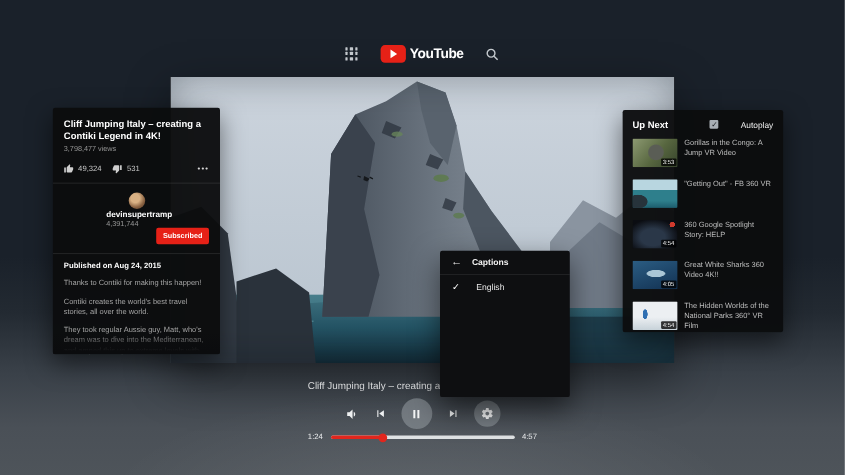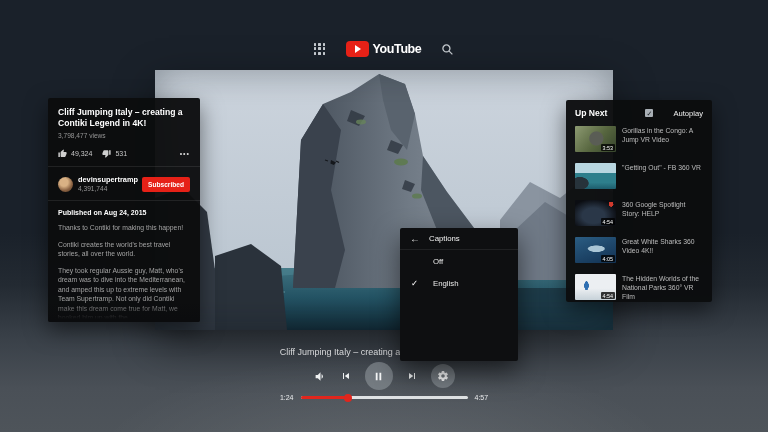--- a/index.html
+++ b/index.html
@@ -30,21 +30,21 @@
   
   .info-card { position:absolute; left:48px; top:98px; width:152px; height:224px; background:rgba(11,12,14,0.96);
     border-radius:2px; padding:9px 10px; z-index:3; overflow:hidden; box-shadow:0 8px 22px rgba(0,0,0,0.5); }
   .ic-title { font-size:8.6px; font-weight:bold; line-height:1.3; color:#fff; }
   .ic-views { font-size:6.6px; color:#969696; margin-top:3px; }
   .ic-likes { display:flex; align-items:center; margin-top:10px; color:#c7c7c7; }
   .ic-likes .cnt { font-size:7px; margin:0 10px 0 4px; }
   .ic-likes .more { margin-left:auto; font-size:7px; letter-spacing:1px; color:#d8d8d8; cursor:pointer; }
   .icon-svg { display:inline-block; vertical-align:middle; }
   .hairline { height:1px; background:rgba(255,255,255,0.09); margin:8px -10px; }
-  .channel-row { display:flex; align-items:flex-end; }
+  .channel-row { display:flex; align-items:center;flex-direction:column; }
   .avatar { width:15px; height:15px; border-radius:50%; background:radial-gradient(circle at 40% 35%, #d9b184 0 30%, #8a6242 62%, #4f3523); flex:0 0 auto; }
   .ch-meta { margin-left:5px; min-width:0; }
   .ch-name { font-size:7.4px; font-weight:bold; color:#fff; white-space:nowrap; }
   .ch-subs { font-size:6.6px; color:#969696; margin-top:1px; }
   .subscribe-btn { margin-left:auto; background:#e62117; color:#fff; font-size:6.6px; font-weight:bold; padding:4px 6px; border:none; border-radius:2px; cursor:pointer; font-family:inherit; }
   .ic-published { font-size:7px; font-weight:bold; color:#fdfdfd; margin-top:2px; }
   .ic-desc { font-size:6.8px; color:#a3a3a3; line-height:1.4; margin-top:7px; }
   .ic-desc p { margin-bottom:7px; }
   .card-fade { position:absolute; left:0; right:0; bottom:0; height:20px; background:linear-gradient(180deg, rgba(11,12,14,0), rgba(11,12,14,1) 85%); pointer-events:none; }
 
@@ -65,21 +65,21 @@
   .thumb-3 { background:radial-gradient(circle 2.5px at 88% 16%, #d03a2d 0 95%, rgba(0,0,0,0) 100%), radial-gradient(ellipse at 45% 60%, #2a3748 0 35%, #0b0d12 75%); }
   .thumb-4 { background:radial-gradient(ellipse 13px 5px at 52% 45%, #aac6d6 0 60%, rgba(0,0,0,0) 70%), linear-gradient(160deg,#2b5d83,#123152); }
   .thumb-5 { background:radial-gradient(ellipse 3px 6px at 28% 45%, #2f6fb2 0 70%, rgba(0,0,0,0) 80%), linear-gradient(180deg,#eceff2 0 55%,#c7d2d9); }
   .thumb-6 { background:radial-gradient(ellipse 16px 8px at 50% 60%, #c96f22 0 40%, rgba(0,0,0,0) 75%), linear-gradient(180deg,#20130a,#120a05); }
 
   
   .captions-menu { position:absolute; left:400px; top:228px; width:118px; height:133px; background:#0e0f11; border-radius:2px;
     z-index:5; box-shadow:0 10px 26px rgba(0,0,0,0.55); overflow:hidden; }
   .cm-head { display:flex; align-items:center; gap:9px; height:22px; padding:0 10px; border-bottom:1px solid rgba(255,255,255,0.08); }
   .cm-back { color:#e8e8e8; font-size:10px; cursor:pointer; line-height:1; }
-  .cm-title { font-size:7.8px; font-weight:normal; color:#f2f2f2; }
+  .cm-title { font-size:7.8px; font-weight:bold; color:#f2f2f2; }
   .cm-option { height:22px; display:flex; align-items:center; position:relative; padding-left:33px; font-size:7.8px; color:#e9e9e9; cursor:pointer; }
   .cm-check { position:absolute; left:11px; font-size:8.5px; color:#fff; }
 
   
   .now-playing { position:absolute; top:341px; left:0; right:0; text-align:center; z-index:2; }
   .np-title { font-size:9px; color:#d7d8da; }
   .controls { position:absolute; top:362px; left:0; right:0; display:flex; justify-content:center; align-items:center; gap:13px; z-index:2; }
   .ctl-btn { background:none; border:none; cursor:pointer; display:flex; align-items:center; justify-content:center; padding:0; }
   .circle-btn { width:28px; height:28px; border-radius:50%; background:rgba(150,156,162,0.55); }
   .circle-btn.small { width:24px; height:24px; }
@@ -237,23 +237,20 @@
     <div class="un-label">RESONANCE: A Jump VR Video</div>
   </div>
 </div>
 
 <div class="captions-menu">
   <div class="cm-head">
     <span class="cm-back">←</span>
     <span class="cm-title">Captions</span>
   </div>
   <div class="cm-option">
-    <span>Off</span>
-  </div>
-  <div class="cm-option">
     <span class="cm-check">✓</span>
     <span>English</span>
   </div>
 </div>
 
 <div class="now-playing">
   <span class="np-title">Cliff Jumping Italy – creating a Contiki Legend in 4K!</span>
 </div>
 
 <div class="controls">

